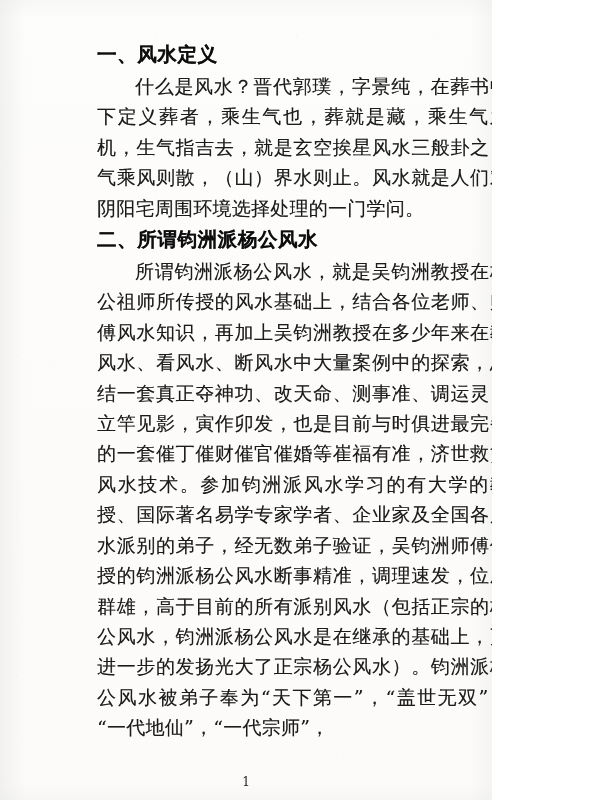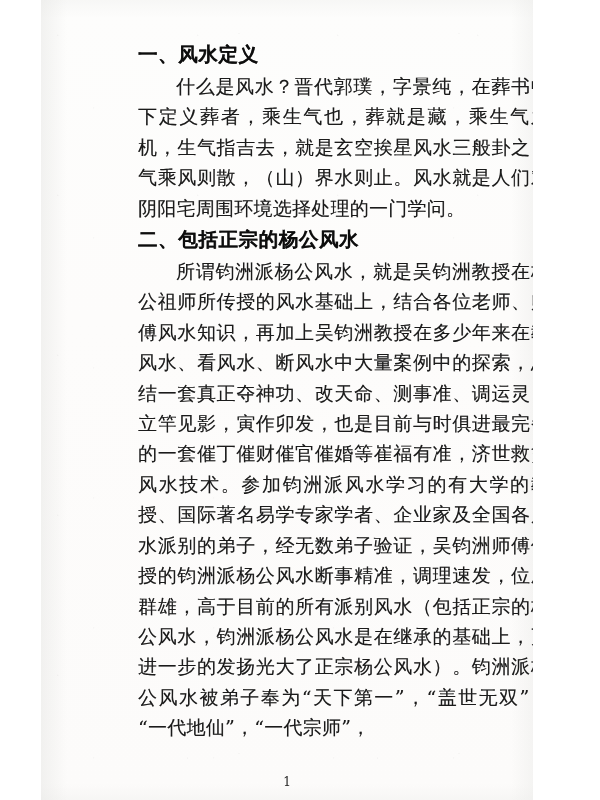--- a/index.html
+++ b/index.html
@@ -17,21 +17,20 @@
 
   
   .page {
     position: relative;
     width: 492px;
     height: 800px;
     background:
       linear-gradient(180deg, #fdfdfc 0%, #fdfcfb 40%, #fcfbfa 100%);
     box-sizing: border-box;
     overflow: hidden;
-    margin-left: 41px;
   }
 
   
   .scan-tint {
     position: absolute;
     inset: 0;
     pointer-events: none;
     background:
       linear-gradient(90deg, rgba(232,232,230,0.55) 0px, rgba(255,255,255,0) 26px),
       linear-gradient(270deg, rgba(235,235,233,0.45) 0px, rgba(255,255,255,0) 22px),
@@ -119,21 +118,21 @@
   <div class="speckle"></div>
 
   <div class="content">
 
     <h2 class="heading">一、风水定义</h2>
 
     <p class="para">什么是风水？晋代郭璞，字景纯，在葬书中下定义葬者，乘生气也，葬就是藏，乘生气之机，生气指吉去，就是玄空挨星风水三般卦之，气乘风则散，（山）界水则止。风水就是人们对阴阳宅周围环境选择处理的一门学问。</p>
 
 
 
-    <h2 class="heading second">二、包括正宗的杨公风水</h2>
+    <h2 class="heading second">二、所谓钧洲派杨公风水</h2>
 
     <p class="para">所谓钧洲派杨公风水，就是吴钧洲教授在杨公祖师所传授的风水基础上，结合各位老师、师傅风水知识，再加上吴钧洲教授在多少年来在教风水、看风水、断风水中大量案例中的探索，总结一套真正夺神功、改天命、测事准、调运灵，立竿见影，寅作卯发，也是目前与时俱进最完备的一套催丁催财催官催婚等崔福有准，济世救贫风水技术。参加钧洲派风水学习的有大学的教授、国际著名易学专家学者、企业家及全国各风水派别的弟子，经无数弟子验证，吴钧洲师傅传授的钧洲派杨公风水断事精准，调理速发，位压群雄，高于目前的所有派别风水（包括正宗的杨公风水，钧洲派杨公风水是在继承的基础上，更进一步的发扬光大了正宗杨公风水）。钧洲派杨公风水被弟子奉为“天下第一”，“盖世无双”，“一代地仙”，“一代宗师”，</p>
 
   </div>
 
   <div class="page-number">1</div>
 
 </div>
 
 </body></html>

